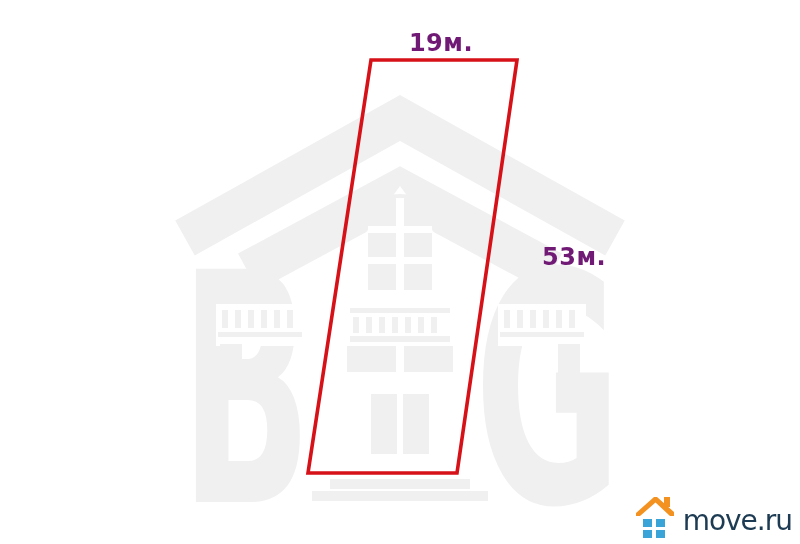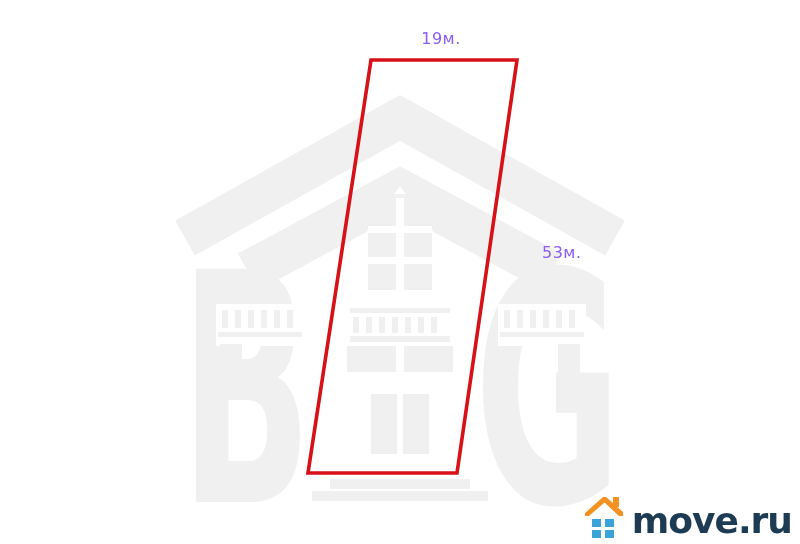--- a/index.html
+++ b/index.html
@@ -1,27 +1,27 @@
 <!DOCTYPE html>
 <html><head>
 <meta charset="utf-8">
 <style>
   html,body{margin:0;padding:0;}
   body{width:800px;height:544px;overflow:hidden;background:#ffffff;
        font-family:"DejaVu Sans","Liberation Sans",sans-serif;}
   .stage{position:relative;width:800px;height:544px;background:#ffffff;}
   .layer{position:absolute;left:0;top:0;width:800px;height:544px;}
   .wm-letter{font-family:"DejaVu Sans","Liberation Sans",sans-serif;font-weight:700;}
-  .dim{position:absolute;color:#8b5cf6;font-size:16px;font-weight:400;
+  .dim{position:absolute;color:#701a75;font-size:24px;font-weight:700;
        letter-spacing:0.5px;white-space:nowrap;}
   .dim-top{left:405px;top:29px;width:72px;text-align:center;}
   .dim-side{left:498px;top:243px;margin-left:44px;}
   .brand{position:absolute;right:8px;bottom:4px;display:flex;align-items:flex-end;}
   .brand-icon{display:block;margin-right:5px;}
-  .brand-name{font-size:36px;font-weight:700;letter-spacing:-1px;
+  .brand-name{font-size:28px;font-weight:400;letter-spacing:-1px;
               line-height:34px;padding-bottom:2px;margin-top:28px;}
 </style>
 </head>
 <body>
 
 <div class="stage">
 
   <svg class="layer" viewBox="0 0 800 544">
 
     <g fill="#f0f0f1">

